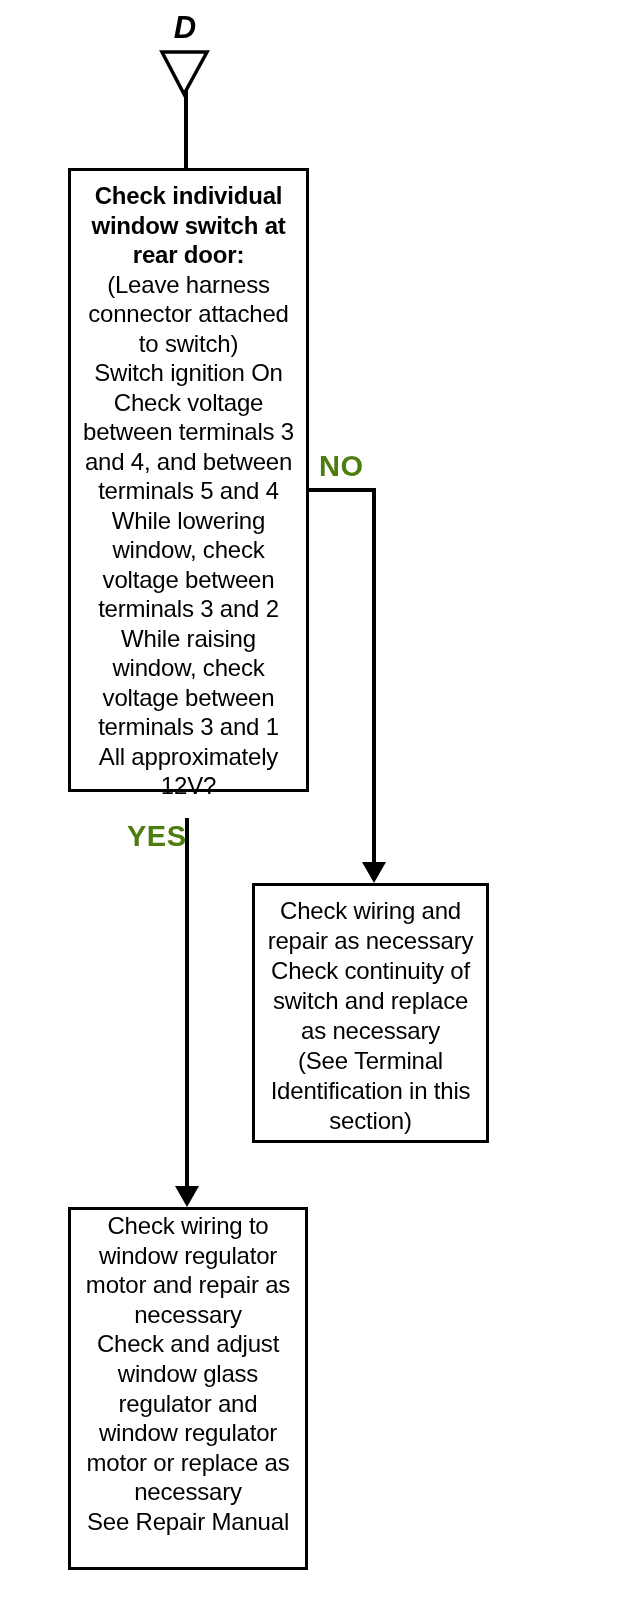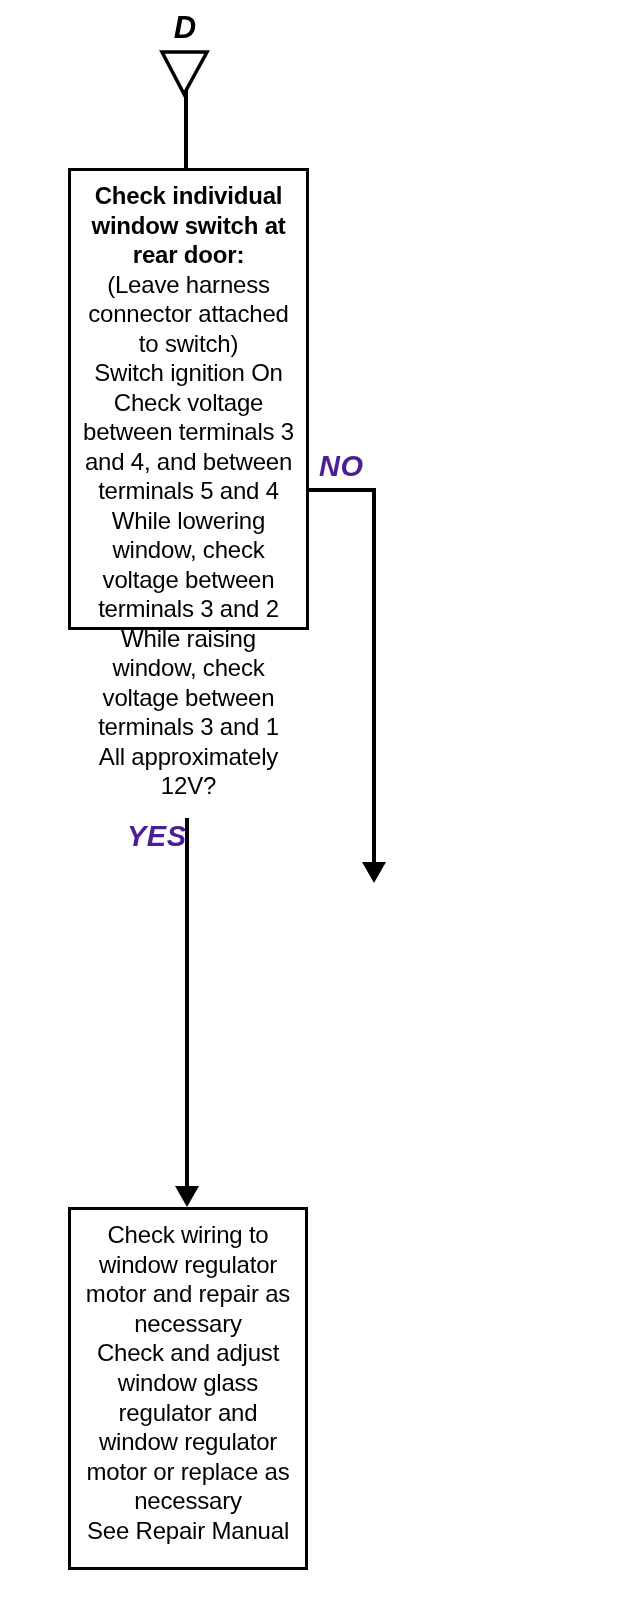--- a/index.html
+++ b/index.html
@@ -33,22 +33,21 @@
     line-height: 29.5px;
     color: #000000;
     letter-spacing: -0.2px;
   }
   .bold { font-weight: bold; }
   .branch-label {
     position: absolute;
     font-weight: bold;
     font-size: 29px;
     letter-spacing: 0.5px;
-    color: #4c1d95;
-    font-style: italic;
+    color: #4d7c0f;
   }
   .arrowhead {
     position: absolute;
     width: 0;
     height: 0;
     border-left: 12px solid transparent;
     border-right: 12px solid transparent;
     border-top: 21px solid #000000;
   }
   .connector-label {
@@ -64,37 +63,37 @@
   }
   .connector-triangle {
     position: absolute;
     left: 157px;
     top: 48px;
   }
   #box1 {
     left: 68px;
     top: 168px;
     width: 241px;
-    height: 462px;
+    height: 624px;
     padding-top: 10px;
   }
   #box2 {
     left: 252px;
     top: 883px;
     width: 237px;
     height: 260px;
     padding-top: 10px;
   }
   #box2 .box-text { line-height: 30px; }
   #box3 {
     left: 68px;
     top: 1207px;
     width: 240px;
     height: 363px;
-    padding-top: 10px;
+    padding-top: 1px;
   }
   #box3 .box-text { line-height: 29.6px; }
 </style>
 </head>
 <body>
 
 <div class="canvas">
 
   <div class="connector-label">D</div>
 
@@ -129,20 +128,30 @@
   </div>
 
   <div class="branch-label" style="left:319px; top:450px;">NO</div>
 
   <div class="flow-line" style="left:306px; top:488px; width:70px; height:4px;"></div>
 
   <div class="flow-line" style="left:372px; top:488px; width:4px; height:376px;"></div>
 
   <div class="arrowhead" style="left:362px; top:862px;"></div>
 
+  <div class="box" id="box2">
+    <div class="box-text">Check wiring and
+repair as necessary
+Check continuity of
+switch and replace
+as necessary
+(See Terminal
+Identification in this
+section)</div>
+  </div>
 
   <div class="branch-label" style="left:127px; top:820px;">YES</div>
 
   <div class="flow-line" style="left:185px; top:818px; width:4px; height:370px;"></div>
 
   <div class="arrowhead" style="left:175px; top:1186px;"></div>
 
   <div class="box" id="box3">
     <div class="box-text">Check wiring to
 window regulator

